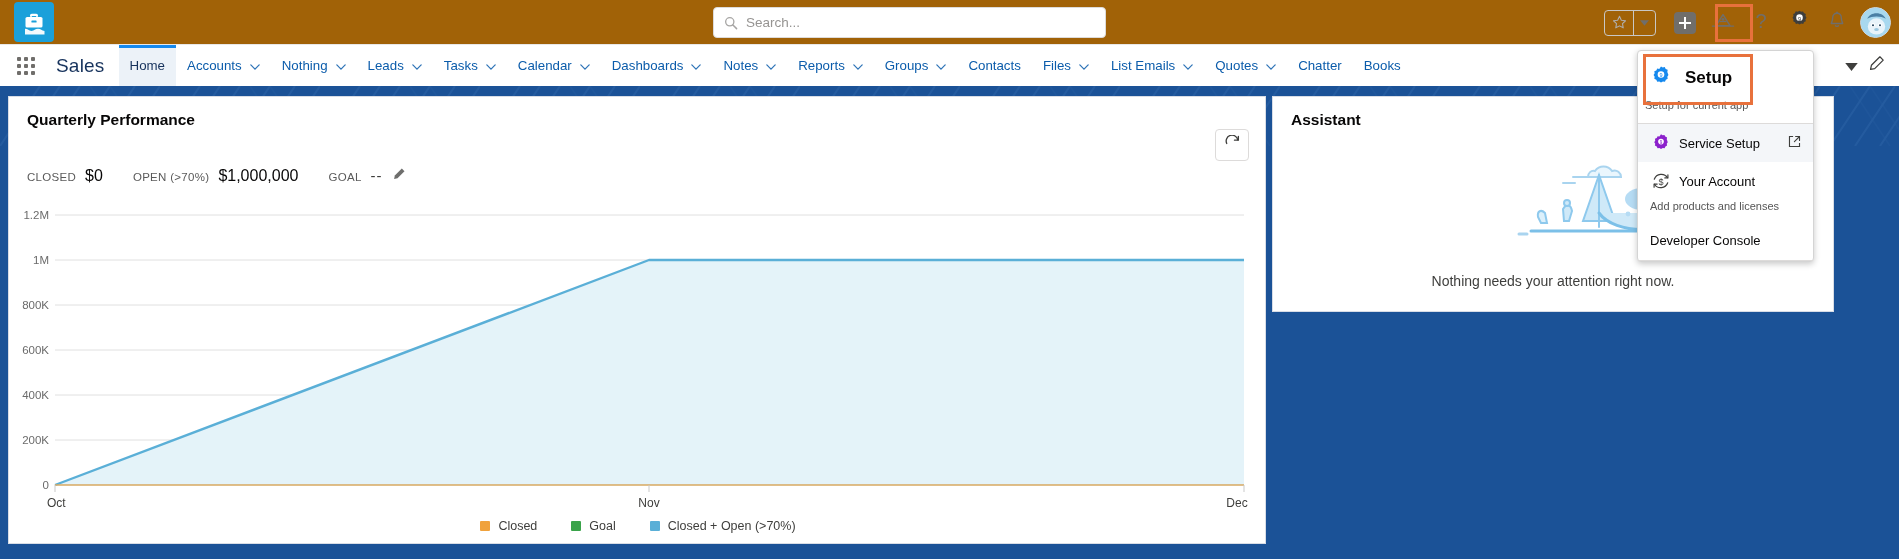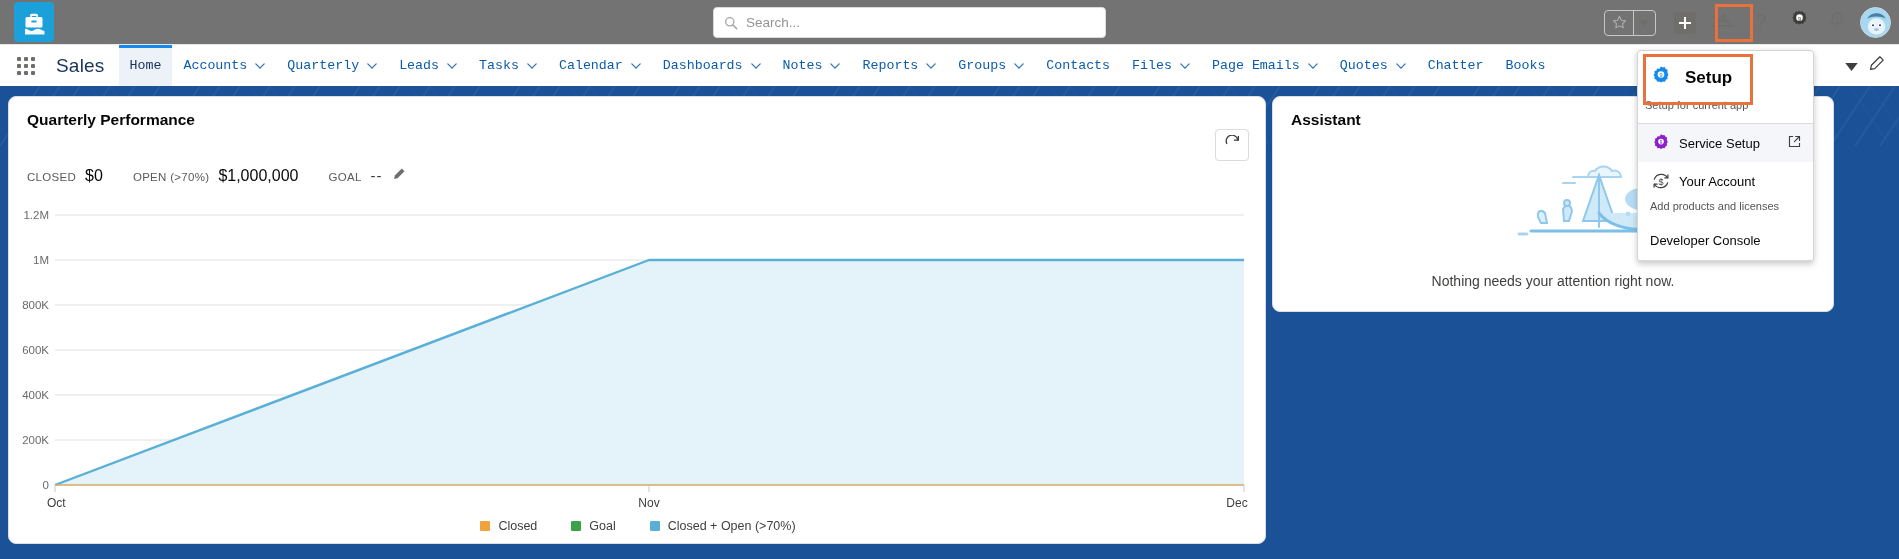--- a/index.html
+++ b/index.html
@@ -6,21 +6,21 @@
   html, body {
     width: 1899px; height: 559px;
     font-family: "Liberation Sans", sans-serif;
     background: #ffffff;
     overflow: hidden;
   }
 
   
   .topbar {
     position: absolute; top: 0; left: 0; width: 1899px; height: 45px;
-    background: #737373;
+    background: #a16207;
     border-bottom: 1px solid #e8e8e8;
     display: flex; align-items: center;
   }
   .logo-tile {
     position: absolute; left: 14px; top: 2px;
     width: 40px; height: 40px;
     background: #1ba0da;
     border-radius: 4px;
     display: flex; align-items: center; justify-content: center;
   }
@@ -92,21 +92,21 @@
   .applauncher {
     width: 44px; display: flex; align-items: center; justify-content: center;
     padding-left: 8px;
   }
   .waffle { display: grid; grid-template-columns: repeat(3, 4px); grid-gap: 3px; }
   .waffle i { width: 4px; height: 4px; background: #706e6b; border-radius: 1px; display: block; }
   .appname {
     display: flex; align-items: center; font-size: 19px; color: #16325c;
     padding: 0 14px 0 12px; font-weight: 400; letter-spacing: .2px;
   }
-  .navitems { display: flex; align-items: center; flex: 1; overflow: hidden; font-family: Liberation Mono, monospace; }
+  .navitems { display: flex; align-items: center; flex: 1; overflow: hidden; }
   .navitem {
     display: flex; align-items: center; padding: 0 11px;
     font-size: 13.3px; color: #0b5cab; white-space: nowrap;
     position: relative; height: 41px;
   }
   .navitem.active {
     background: #ecf2f8; color: #16325c; font-weight: 400;
   }
   .navitem.active:after {
     content: ''; position: absolute; left: 0; right: 0; top: 0; height: 3px;
@@ -127,21 +127,21 @@
   .band-pattern {
     position: absolute; inset: 0;
     opacity: .5;
   }
 
   
   .card {
     position: absolute;
     background: #fff;
     border: 1px solid #d8dde6;
-    border-radius: 8px;
+    border-radius: 0;
   }
   .card-perf { left: 8px; top: 96px; width: 1258px; height: 448px; }
   .card-assist { left: 1272px; top: 96px; width: 562px; height: 216px; }
 
   .card-title {
     font-size: 15.5px; font-weight: 700; color: #080707;
     padding: 14px 0 0 18px;
   }
   .refresh-btn {
     position: absolute; right: 16px; top: 32px;
@@ -372,21 +372,21 @@
     <div class="navitem">
       <span class="lbl">Accounts</span>
       <span class="chev">
         <svg width="10" height="6" viewBox="0 0 12 7">
             <path d="M1 1l5 5 5-5" stroke="#0b5cab" stroke-width="1.5" fill="none" stroke-linecap="round"></path>
           </svg>
       </span>
     </div>
 
     <div class="navitem">
-      <span class="lbl">Quarterly</span>
+      <span class="lbl">Nothing</span>
       <span class="chev">
         <svg width="10" height="6" viewBox="0 0 12 7">
             <path d="M1 1l5 5 5-5" stroke="#0b5cab" stroke-width="1.5" fill="none" stroke-linecap="round"></path>
           </svg>
       </span>
     </div>
 
     <div class="navitem">
       <span class="lbl">Leads</span>
       <span class="chev">
@@ -458,21 +458,21 @@
     <div class="navitem">
       <span class="lbl">Files</span>
       <span class="chev">
         <svg width="10" height="6" viewBox="0 0 12 7">
             <path d="M1 1l5 5 5-5" stroke="#0b5cab" stroke-width="1.5" fill="none" stroke-linecap="round"></path>
           </svg>
       </span>
     </div>
 
     <div class="navitem">
-      <span class="lbl">Page Emails</span>
+      <span class="lbl">List Emails</span>
       <span class="chev">
         <svg width="10" height="6" viewBox="0 0 12 7">
             <path d="M1 1l5 5 5-5" stroke="#0b5cab" stroke-width="1.5" fill="none" stroke-linecap="round"></path>
           </svg>
       </span>
     </div>
 
     <div class="navitem">
       <span class="lbl">Quotes</span>
       <span class="chev">

